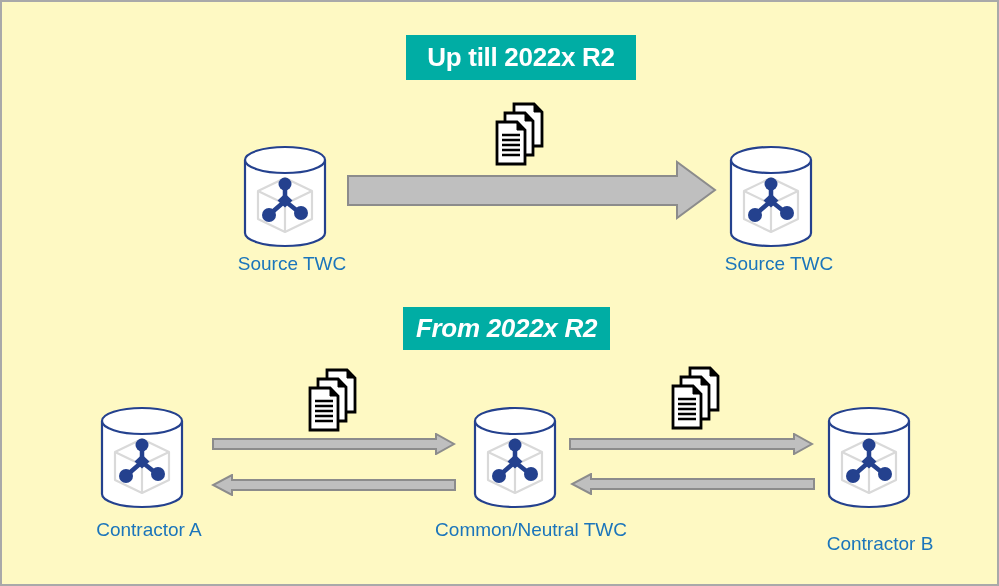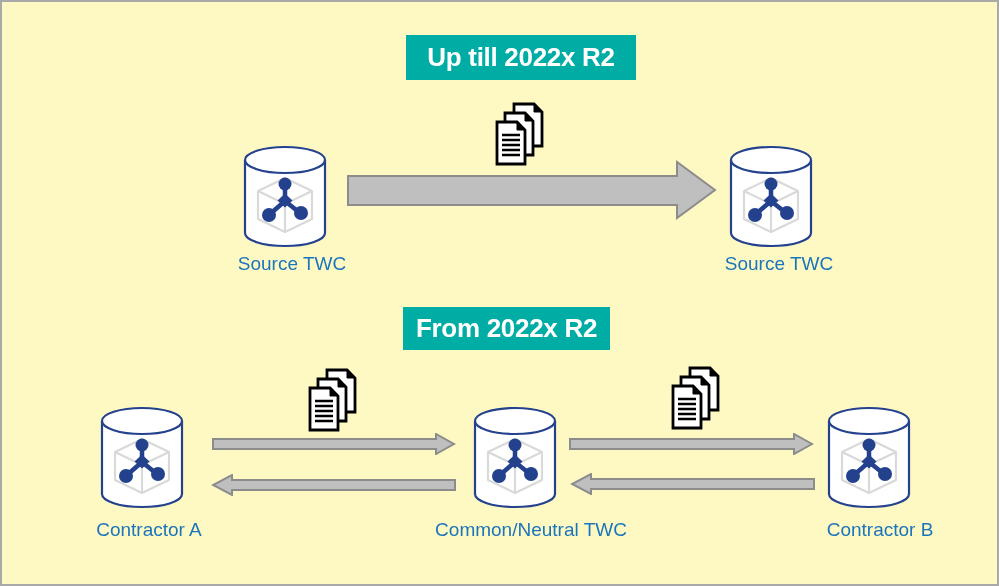--- a/index.html
+++ b/index.html
@@ -102,21 +102,21 @@
 
   <svg class="abs arrow" style="left:345px;top:158px;" width="370" height="60" viewBox="0 0 370 60">
     <polygon points="1,16 330,16 330,2 368,30 330,58 330,45 1,45"></polygon>
   </svg>
 
   <svg class="abs" style="left:726px;top:143px;" width="86" height="103" viewBox="0 0 86 103">
     <use href="#db-icon"></use>
   </svg>
   <div class="node-label" style="left:677px;top:252px;width:200px;">Source TWC</div>
 
-  <div class="section-header" style="left:401px;top:305px;width:207px;height:43px;">
+  <div class="section-header" style="left:401px;top:305px;width:207px;height:43px;font-style:italic;">
     <span>From 2022x R2</span>
   </div>
 
   <svg class="abs" style="left:97px;top:404px;" width="86" height="103" viewBox="0 0 86 103">
     <use href="#db-icon"></use>
   </svg>
   <div class="node-label" style="left:47px;top:518px;width:200px;">Contractor A</div>
 
   <svg class="abs" style="left:306px;top:366px;" width="52" height="64" viewBox="0 0 52 64">
     <use href="#docs-icon"></use>
@@ -141,15 +141,15 @@
   <svg class="abs arrow" style="left:567px;top:431px;" width="245" height="22" viewBox="0 0 245 22">
     <polygon points="1,6 225,6 225,1 243,11 225,21 225,16 1,16"></polygon>
   </svg>
   <svg class="abs arrow" style="left:568px;top:471px;" width="245" height="22" viewBox="0 0 245 22">
     <polygon points="244,6 21,6 21,1 2,11 21,21 21,16 244,16"></polygon>
   </svg>
 
   <svg class="abs" style="left:824px;top:404px;" width="86" height="103" viewBox="0 0 86 103">
     <use href="#db-icon"></use>
   </svg>
-  <div class="node-label" style="left:778px;top:518px;width:200px;">Contractor B</div>
+  <div class="node-label" style="left:778px;top:532px;width:200px;">Contractor B</div>
 
 </div>
 
 </body></html>

